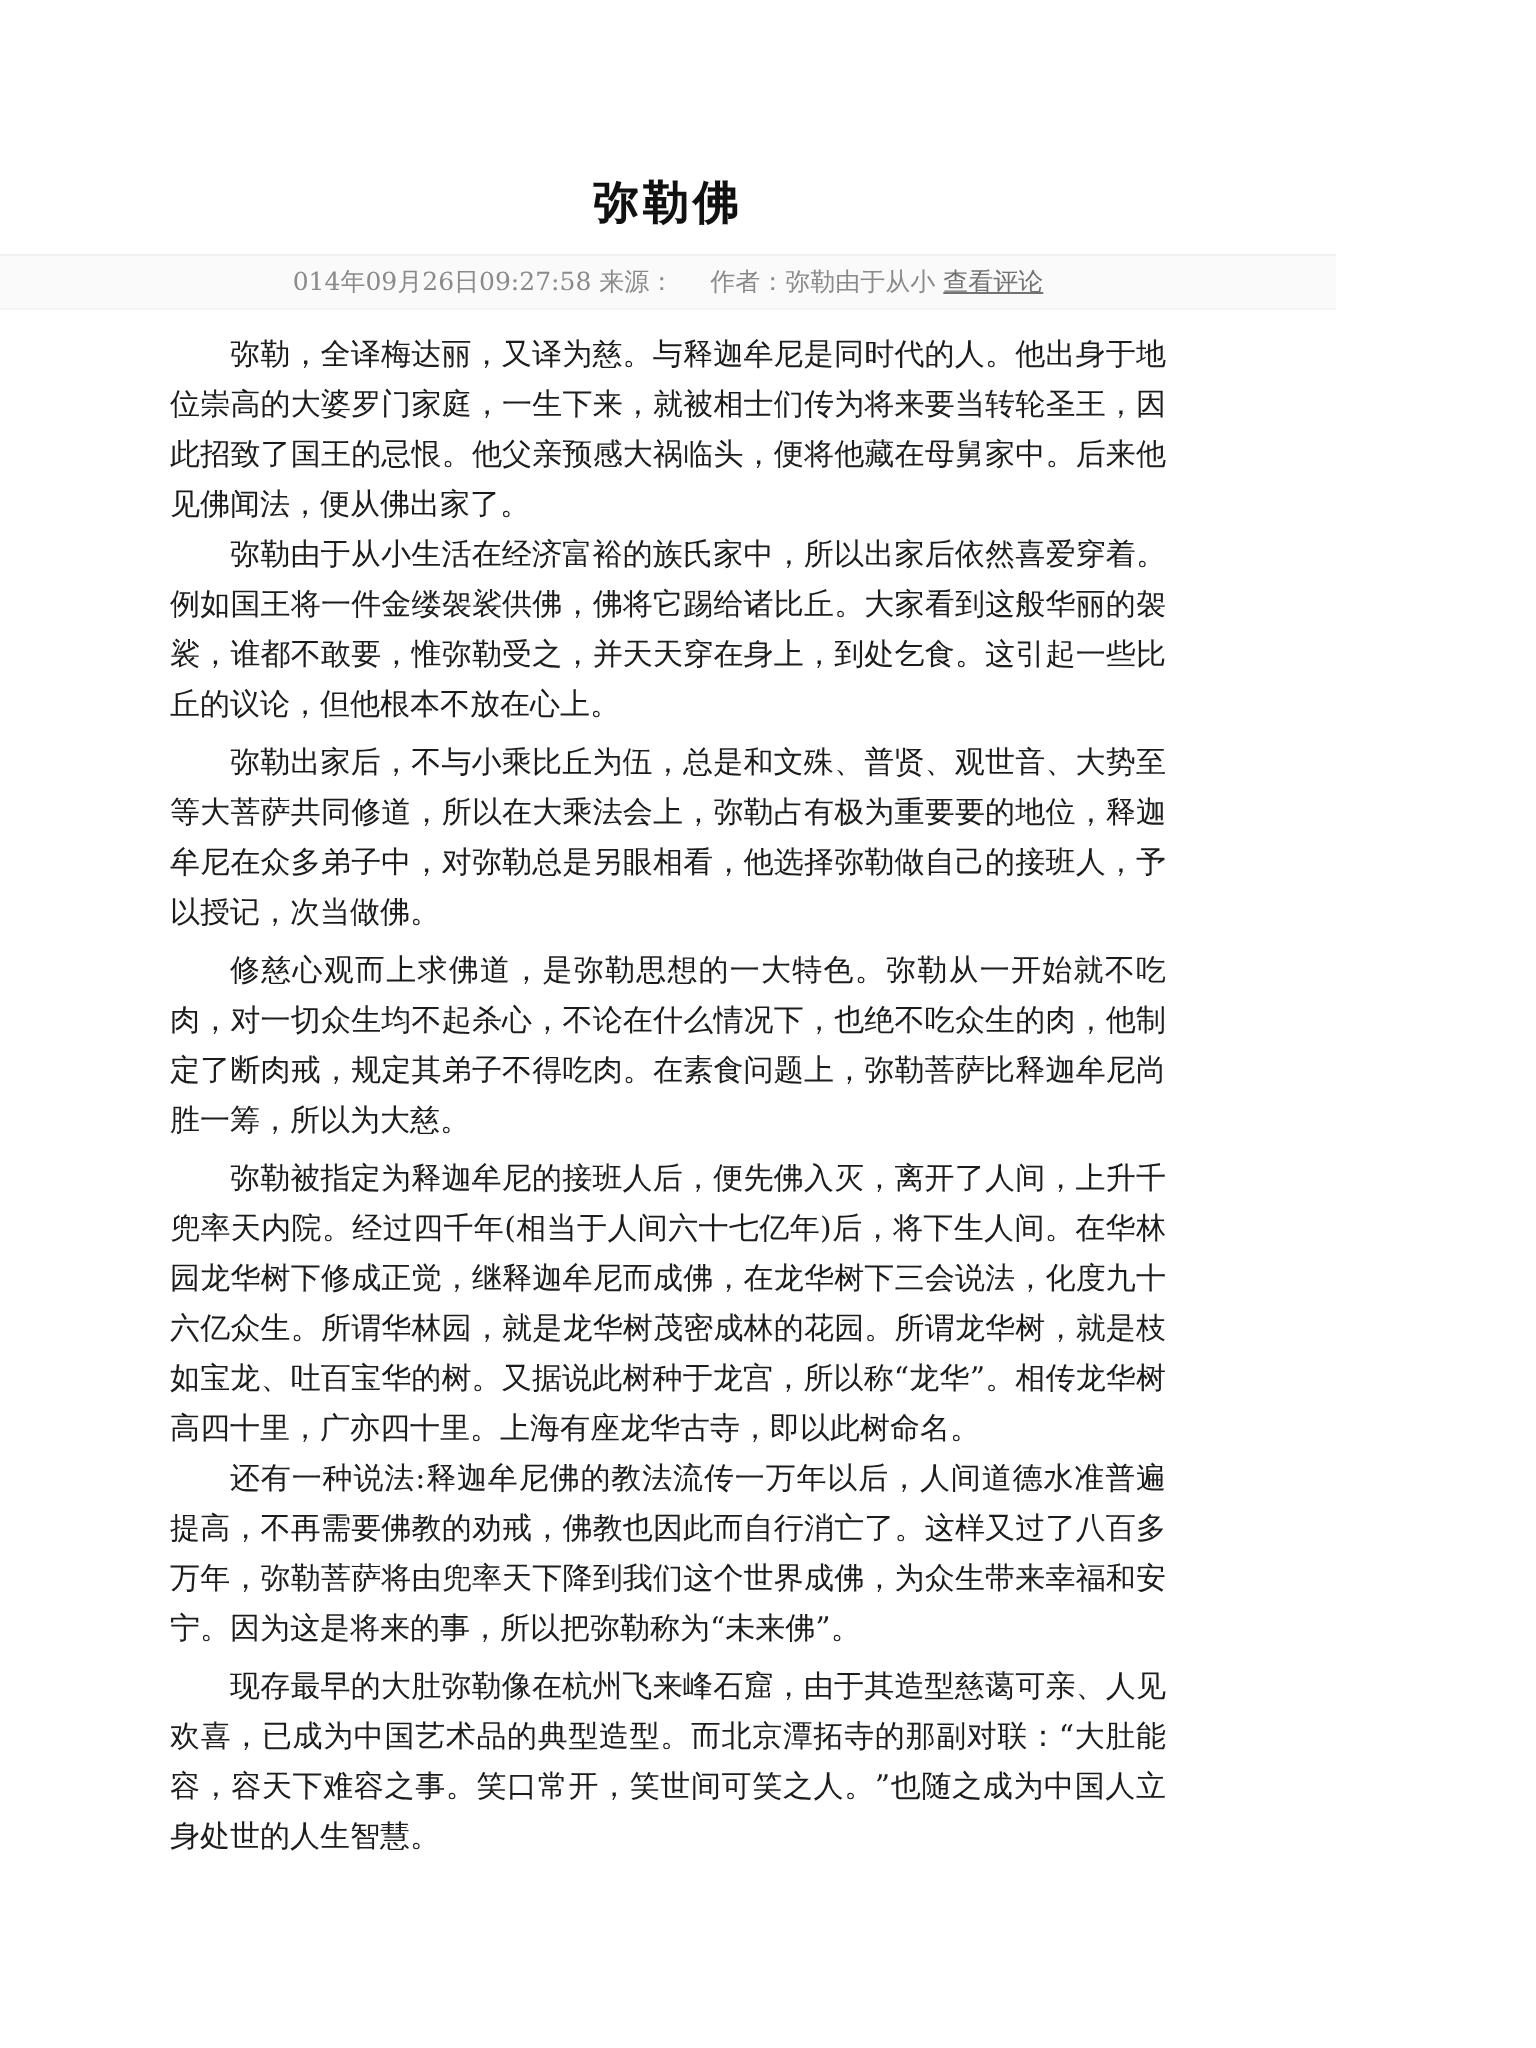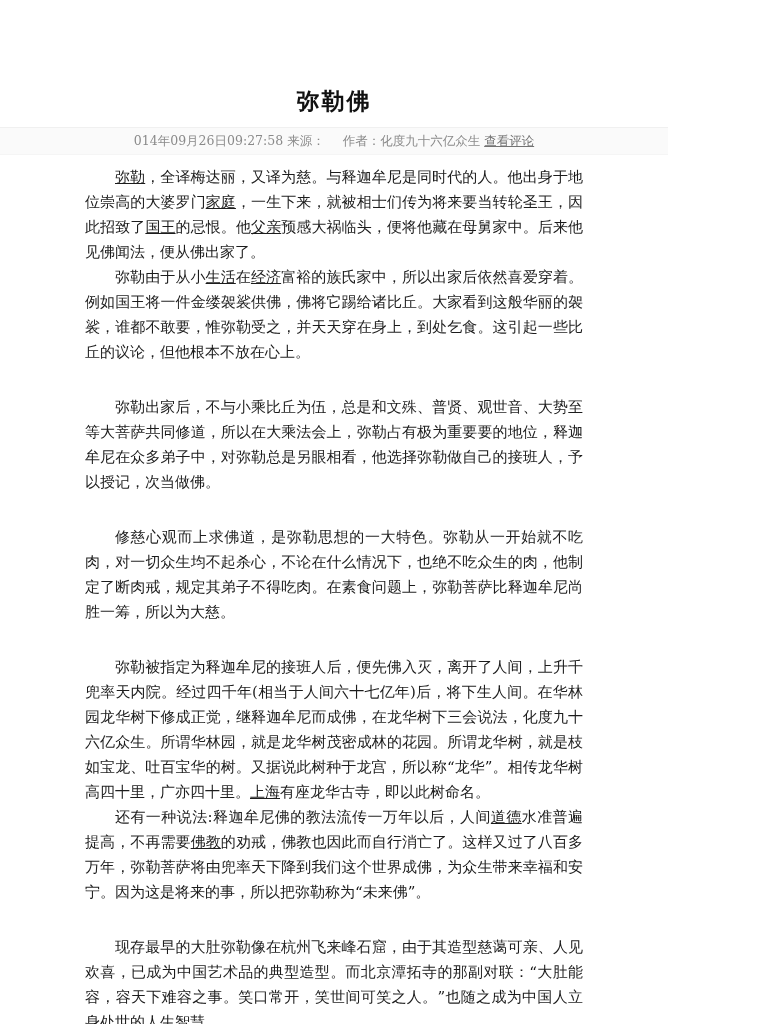--- a/index.html
+++ b/index.html
@@ -21,33 +21,33 @@
     font-family:"DejaVu Serif","Liberation Serif",serif;
   }
   .meta-band .sep{display:inline-block;width:18px;}
   .meta-link{color:#737373;text-decoration:underline;cursor:pointer;}
   .content{
     margin:10px 85px 0 85px;
     font-size:15px;line-height:25px;text-align:justify;
   }
   .content p{margin:0;padding:0;}
   .content p.indent{text-indent:2em;}
-  .content p.gap{margin-top:30px;}
+  .content p.gap{margin-top:4px;}
   .bold{font-weight:bold;}
-  .inline-link{text-decoration:underline;cursor:pointer;}
+  .inline-link{cursor:pointer;}
 </style>
 </head>
 <body>
 
 <div class="page">
 
   <div class="doc-title">弥勒佛</div>
 
   <div class="meta-band">
-    <span>014年09月26日09:27:58 来源：</span><span class="sep"></span><span>作者：化度九十六亿众生</span>
+    <span>014年09月26日09:27:58 来源：</span><span class="sep"></span><span>作者：弥勒由于从小</span>
     <span class="meta-link">查看评论</span>
   </div>
 
   <div class="content">
       <p class="indent"><span class="inline-link">弥勒</span><span>，全译梅达丽，又译为慈。与释迦牟尼是同时代的人。他出身于地位崇高的大婆罗门</span><span class="inline-link">家庭</span><span>，一生下来，就被相士们传为将来要当转轮圣王，因此招致了</span><span class="inline-link">国王</span><span>的忌恨。他</span><span class="inline-link">父亲</span><span>预感大祸临头，便将他藏在母舅家中。后来他见佛闻法，便从佛出家了。</span></p>
       <p class="indent"><span>弥勒由于从小</span><span class="inline-link">生活</span><span>在</span><span class="inline-link">经济</span><span>富裕的族氏家中，所以出家后依然喜爱穿着。例如国王将一件金缕袈裟供佛，佛将它踢给诸比丘。大家看到这般华丽的袈裟，谁都不敢要，惟弥勒受之，并天天穿在身上，到处乞食。这引起一些比丘的议论，但他根本不放在心上。</span></p>
       <p class="indent gap"><span>弥勒出家后，不与小乘比丘为伍，总是和文殊、普贤、观世音、大势至等大菩萨共同修道，所以在大乘法会上，弥勒占有极为重要要的地位，释迦牟尼在众多弟子中，对弥勒总是另眼相看，他选择弥勒做自己的接班人，予以授记，次当做佛。</span></p>
       <p class="indent gap"><span>修慈心观而上求佛道，是弥勒思想的一大特色。弥勒从一开始就不吃肉，对一切众生均不起杀心，不论在什么情况下，也绝不吃众生的肉，他制定了断肉戒，规定其弟子不得吃肉。在素食问题上，弥勒菩萨比释迦牟尼尚胜一筹，所以为大慈。</span></p>
       <p class="indent gap"><span>弥勒被指定为释迦牟尼的接班人后，便先佛入灭，离开了人间，上升千兜率天内院。经过四千年(相当于人间六十七亿年)后，将下生人间。在华林园龙华树下修成正觉，继释迦牟尼而成佛，在龙华树下三会说法，化度九十六亿众生。所谓华林园，就是龙华树茂密成林的花园。所谓龙华树，就是枝如宝龙、吐百宝华的树。又据说此树种于龙宫，所以称“龙华”。相传龙华树高四十里，广亦四十里。</span><span class="inline-link">上海</span><span>有座龙华古寺，即以此树命名。</span></p>
       <p class="indent"><span>还有一种说法:释迦牟尼佛的教法流传一万年以后，人间</span><span class="inline-link">道德</span><span>水准普遍提高，不再需要</span><span class="inline-link">佛教</span><span>的劝戒，佛教也因此而自行消亡了。这样又过了八百多万年，弥勒菩萨将由兜率天下降到我们这个世界成佛，为众生带来幸福和安宁。因为这是将来的事，所以把弥勒称为“未来佛”。</span></p>

